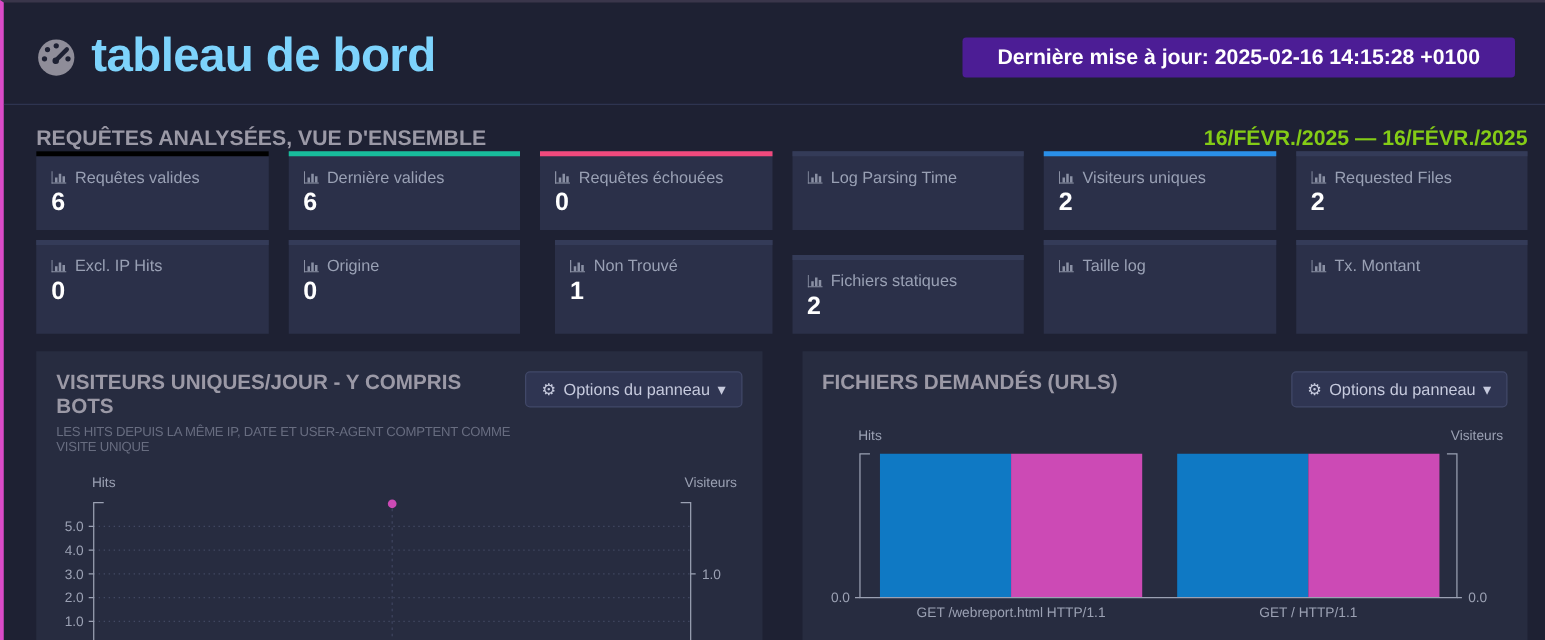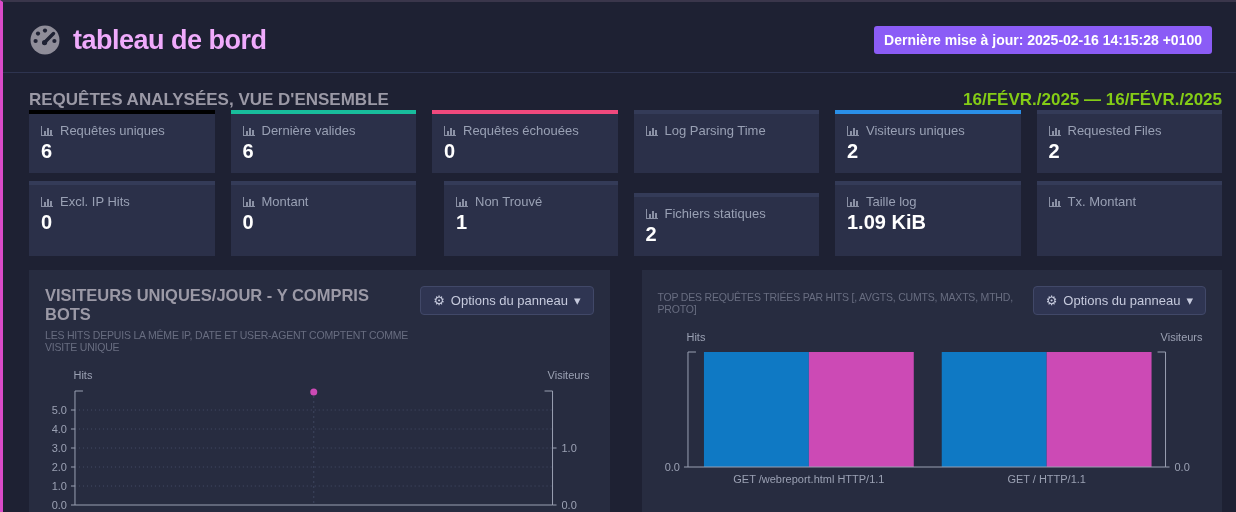--- a/index.html
+++ b/index.html
@@ -12,25 +12,25 @@
     font-family: "Liberation Sans", sans-serif;
   }
   
   .header {
     display: flex; align-items: center; justify-content: space-between;
     padding: 22px 24px 16px 24px;
     border-bottom: 1px solid #2e3450;
   }
   .brand { display: flex; align-items: center; gap: 9px; }
   .brand-title {
-    color: #f0abfc; font-size: 27px; font-weight: bold; letter-spacing: -0.5px;
+    color: #7dd3fc; font-size: 38px; font-weight: bold; letter-spacing: -0.5px;
   }
   .badge {
-    background: #8b5cf6; color: #ffffff; font-size: 14px; font-weight: bold;
-    padding: 6px 10px; border-radius: 3px; white-space: nowrap;
+    background: #4c1d95; color: #ffffff; font-size: 17px; font-weight: bold;
+    padding: 6px 28px; border-radius: 3px; white-space: nowrap;
   }
   
   .section-head {
     display: flex; justify-content: space-between; align-items: baseline;
     margin: 17px 14px 0 26px;
   }
   .section-title { color: #9b99a6; font-size: 17px; font-weight: bold; }
   .section-range { color: #84cc16; font-size: 17px; font-weight: bold; }
   .cards {
     display: grid; grid-template-columns: repeat(6, 1fr);
@@ -99,21 +99,21 @@
     <div class="card-label">
         <span class="mini-icon">
           <svg width="13" height="11" viewBox="0 0 13 11">
             <rect x="0" y="1" width="1" height="10" fill="#8a90a4"></rect>
             <rect x="0" y="10" width="12" height="1" fill="#8a90a4"></rect>
             <rect x="3" y="6" width="2" height="4" fill="#8a90a4"></rect>
             <rect x="6" y="3" width="2" height="7" fill="#8a90a4"></rect>
             <rect x="9" y="5" width="2" height="5" fill="#8a90a4"></rect>
           </svg>
         </span>
-        <span>Requêtes uniques</span>
+        <span>Requêtes valides</span>
       </div>
     <div class="card-value">6</div>
   </div>
   <div class="card" style="border-top-color: rgb(24, 188, 156);">
     <div class="card-label">
         <span class="mini-icon">
           <svg width="13" height="11" viewBox="0 0 13 11">
             <rect x="0" y="1" width="1" height="10" fill="#8a90a4"></rect>
             <rect x="0" y="10" width="12" height="1" fill="#8a90a4"></rect>
             <rect x="3" y="6" width="2" height="4" fill="#8a90a4"></rect>
@@ -203,21 +203,21 @@
     <div class="card-label">
         <span class="mini-icon">
           <svg width="13" height="11" viewBox="0 0 13 11">
             <rect x="0" y="1" width="1" height="10" fill="#8a90a4"></rect>
             <rect x="0" y="10" width="12" height="1" fill="#8a90a4"></rect>
             <rect x="3" y="6" width="2" height="4" fill="#8a90a4"></rect>
             <rect x="6" y="3" width="2" height="7" fill="#8a90a4"></rect>
             <rect x="9" y="5" width="2" height="5" fill="#8a90a4"></rect>
           </svg>
         </span>
-        <span>Montant</span>
+        <span>Origine</span>
       </div>
     <div class="card-value">0</div>
   </div>
   <div class="card" style="border-top-color: rgb(52, 59, 88); margin-left: 12px;">
     <div class="card-label">
         <span class="mini-icon">
           <svg width="13" height="11" viewBox="0 0 13 11">
             <rect x="0" y="1" width="1" height="10" fill="#8a90a4"></rect>
             <rect x="0" y="10" width="12" height="1" fill="#8a90a4"></rect>
             <rect x="3" y="6" width="2" height="4" fill="#8a90a4"></rect>
@@ -250,21 +250,20 @@
           <svg width="13" height="11" viewBox="0 0 13 11">
             <rect x="0" y="1" width="1" height="10" fill="#8a90a4"></rect>
             <rect x="0" y="10" width="12" height="1" fill="#8a90a4"></rect>
             <rect x="3" y="6" width="2" height="4" fill="#8a90a4"></rect>
             <rect x="6" y="3" width="2" height="7" fill="#8a90a4"></rect>
             <rect x="9" y="5" width="2" height="5" fill="#8a90a4"></rect>
           </svg>
         </span>
         <span>Taille log</span>
       </div>
-    <div class="card-value">1.09 KiB</div>
   </div>
   <div class="card" style="border-top-color: rgb(52, 59, 88);">
     <div class="card-label">
         <span class="mini-icon">
           <svg width="13" height="11" viewBox="0 0 13 11">
             <rect x="0" y="1" width="1" height="10" fill="#8a90a4"></rect>
             <rect x="0" y="10" width="12" height="1" fill="#8a90a4"></rect>
             <rect x="3" y="6" width="2" height="4" fill="#8a90a4"></rect>
             <rect x="6" y="3" width="2" height="7" fill="#8a90a4"></rect>
             <rect x="9" y="5" width="2" height="5" fill="#8a90a4"></rect>
@@ -317,21 +316,21 @@
         <circle cx="269" cy="25" r="3.5" fill="#cc4ab5"></circle>
 
         <text class="axis-text" x="269" y="154" text-anchor="middle">16/Feb/2025</text>
       </svg>
     </div>
   </div>
 
   <div class="panel">
     <div class="panel-head">
       <div>
-        <div class="panel-sub">TOP DES REQUÊTES TRIÉES PAR HITS [, AVGTS, CUMTS, MAXTS, MTHD, PROTO]</div>
+        <div class="panel-title">FICHIERS DEMANDÉS (URLS)</div>
       </div>
       <button class="options-btn">
         <span>⚙</span>
           <span>Options du panneau</span>
           <span>▾</span>
       </button>
     </div>
     <div class="chart-wrap">
       <svg class="chart" viewBox="0 0 549 170" height="170" preserveAspectRatio="none">
         <text class="axis-text" x="38" y="12" text-anchor="middle">Hits</text>

